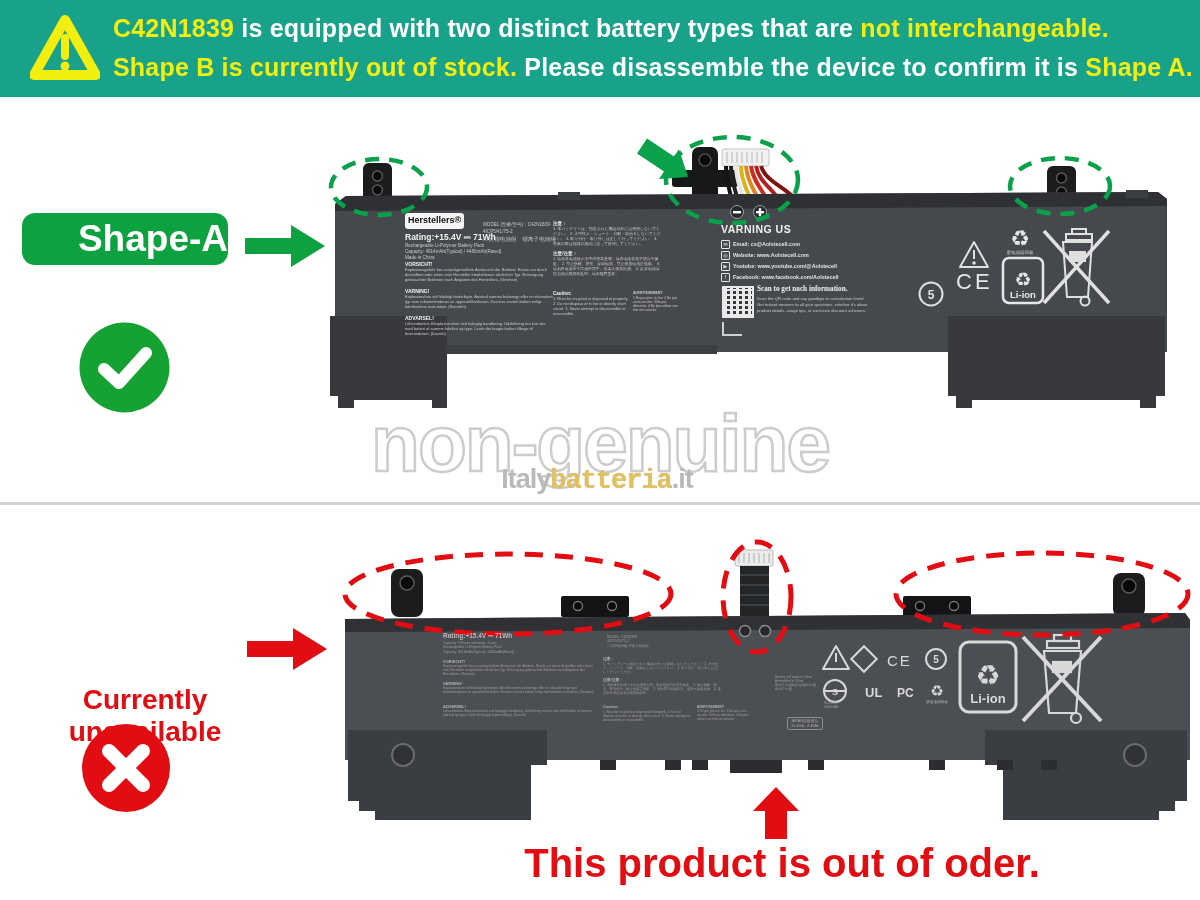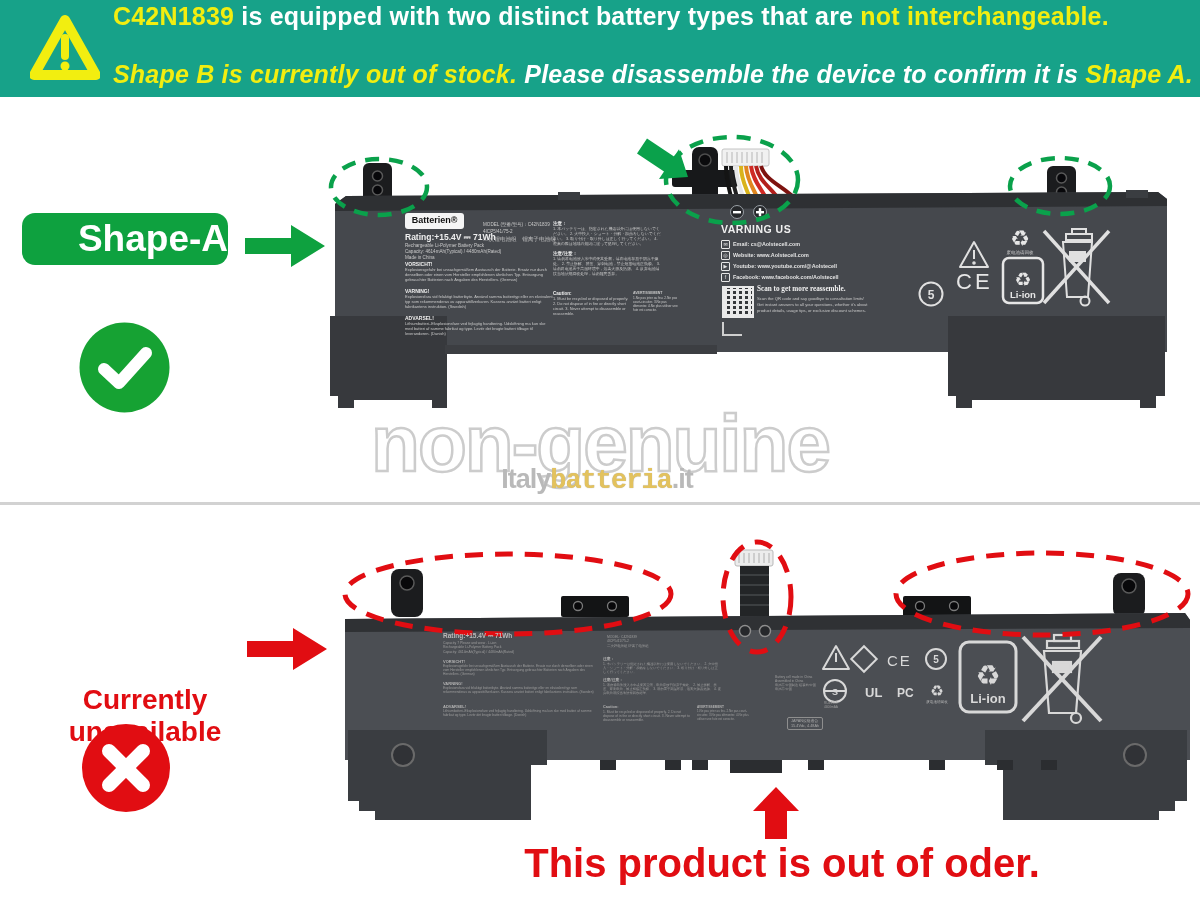--- a/index.html
+++ b/index.html
@@ -52,24 +52,24 @@
 <body>
 
 <div id="stage">
 
   <div class="abs banner">
     <svg class="abs" style="left:30px;top:13px;" width="70" height="72" viewBox="0 0 70 72">
       <path d="M35,7 L66,62 L4,62 Z" fill="none" stroke="#f2ee10" stroke-width="10" stroke-linejoin="round"></path>
       <line x1="35" y1="25" x2="35" y2="43" stroke="#f2ee10" stroke-width="8" stroke-linecap="round"></line>
       <circle cx="35" cy="53" r="4.5" fill="#f2ee10"></circle>
     </svg>
-    <div class="abs banner-line" style="top:2px;">
+    <div class="abs banner-line" style="top:14px;">
       <span class="y">C42N1839</span><span class="w"> is equipped with two distinct battery types that are </span><span class="y">not interchangeable.</span>
     </div>
-    <div class="abs banner-line" style="top:60px;font-style:italic;">
+    <div class="abs banner-line" style="top:53px;">
       <span class="y">Shape B is currently out of stock.</span><span class="w"> Please disassemble the device to confirm it is </span><span class="y">Shape A.</span>
     </div>
   </div>
 
   <div class="abs shape-box box-green" style="left:22px;top:213px;">
     <span>Shape-A</span>
   </div>
   <svg class="abs" style="left:243px;top:222px;" width="84" height="48" viewBox="0 0 84 48">
     <polygon points="2,16 48,16 48,3 82,24 48,45 48,32 2,32" fill="#0ea13f"></polygon>
   </svg>
@@ -161,21 +161,21 @@
       </g>
 
       <g fill="none" stroke="#0aa14b" stroke-width="4.5" stroke-dasharray="14 10">
         <ellipse cx="59" cy="57" rx="48" ry="28"></ellipse>
         <ellipse cx="412" cy="50" rx="66" ry="43"></ellipse>
         <ellipse cx="740" cy="56" rx="50" ry="28"></ellipse>
       </g>
       <polygon points="327,8.6 354,26.6 359,19.2 368,47 339,48.9 344,41.4 317,23.4" fill="#0aa14b"></polygon>
     </svg>
 
-    <div class="lbl brand-box" style="left:85px;top:83px;width:59px;height:16px;">Batterien®</div>
+    <div class="lbl brand-box" style="left:85px;top:83px;width:59px;height:16px;">Herstellers®</div>
     <div class="lbl white" style="left:85px;top:102px;font-size:8.5px;font-weight:bold;">Rating:+15.4V ⎓ 71Wh</div>
     <div class="lbl" style="left:85px;top:113px;font-size:4.6px;">Rechargeable Li-Polymer Battery Pack</div>
     <div class="lbl" style="left:85px;top:119px;font-size:4.6px;">Capacity: 4614mAh(Typical) / 4480mAh(Rated)</div>
     <div class="lbl" style="left:85px;top:125px;font-size:4.6px;">Made in China</div>
     <div class="lbl" style="left:163px;top:92px;font-size:4.6px;width:95px;">MODEL (型番/型号)：C42N1839</div>
     <div class="lbl" style="left:163px;top:99px;font-size:4.6px;">4ICP5/41/75-2</div>
     <div class="lbl" style="left:163px;top:106px;font-size:5.6px;">二次锂电池组　锂离子电池组</div>
 
     <div class="lbl white" style="left:85px;top:131px;font-size:5px;font-weight:bold;">VORSICHT!</div>
     <div class="lbl" style="left:85px;top:137px;width:148px;font-size:4px;">Explosionsgefahr bei unsachgemäßem Austausch der Batterie. Ersatz nur durch denselben oder einen vom Hersteller empfohlenen ähnlichen Typ. Entsorgung gebrauchter Batterien nach Angaben des Herstellers. (German)</div>
@@ -204,21 +204,21 @@
       </div>
     <div class="lbl contact-row" style="left:401px;top:132px;">
         <span class="ci">▶</span>
         <span style="font-size:5.4px;font-weight:bold;color:#e3e3e3;">Youtube: www.youtube.com/@Aolstecell</span>
       </div>
     <div class="lbl contact-row" style="left:401px;top:143px;">
         <span class="ci">f</span>
         <span style="font-size:5.4px;font-weight:bold;color:#e3e3e3;">Facebook: www.facebook.com/Aolstecell</span>
       </div>
     <div class="lbl qr" style="left:402px;top:156px;width:28px;height:28px;"></div>
-    <div class="lbl white" style="left:437px;top:155px;font-size:7.2px;font-weight:bold;font-family:'Liberation Serif',serif;">Scan to get more reassemble.</div>
+    <div class="lbl white" style="left:437px;top:155px;font-size:7.2px;font-weight:bold;font-family:'Liberation Serif',serif;">Scan to get nach information.</div>
     <div class="lbl" style="left:437px;top:166px;width:112px;font-size:4.2px;line-height:1.4;">Scan the QR code and say goodbye to consultation limits! Get instant answers to all your questions, whether it's about product details, usage tips, or exclusive discount schemes.</div>
     <div class="lbl corner" style="left:402px;top:192px;"></div>
   </div>
 
   <div class="abs wm1">non-genuine</div>
   <div class="abs wm2">
     <span class="g">Italy</span><span class="yel">batteria</span><span class="g">.it</span>
   </div>
 
   <div class="abs divider"></div>

